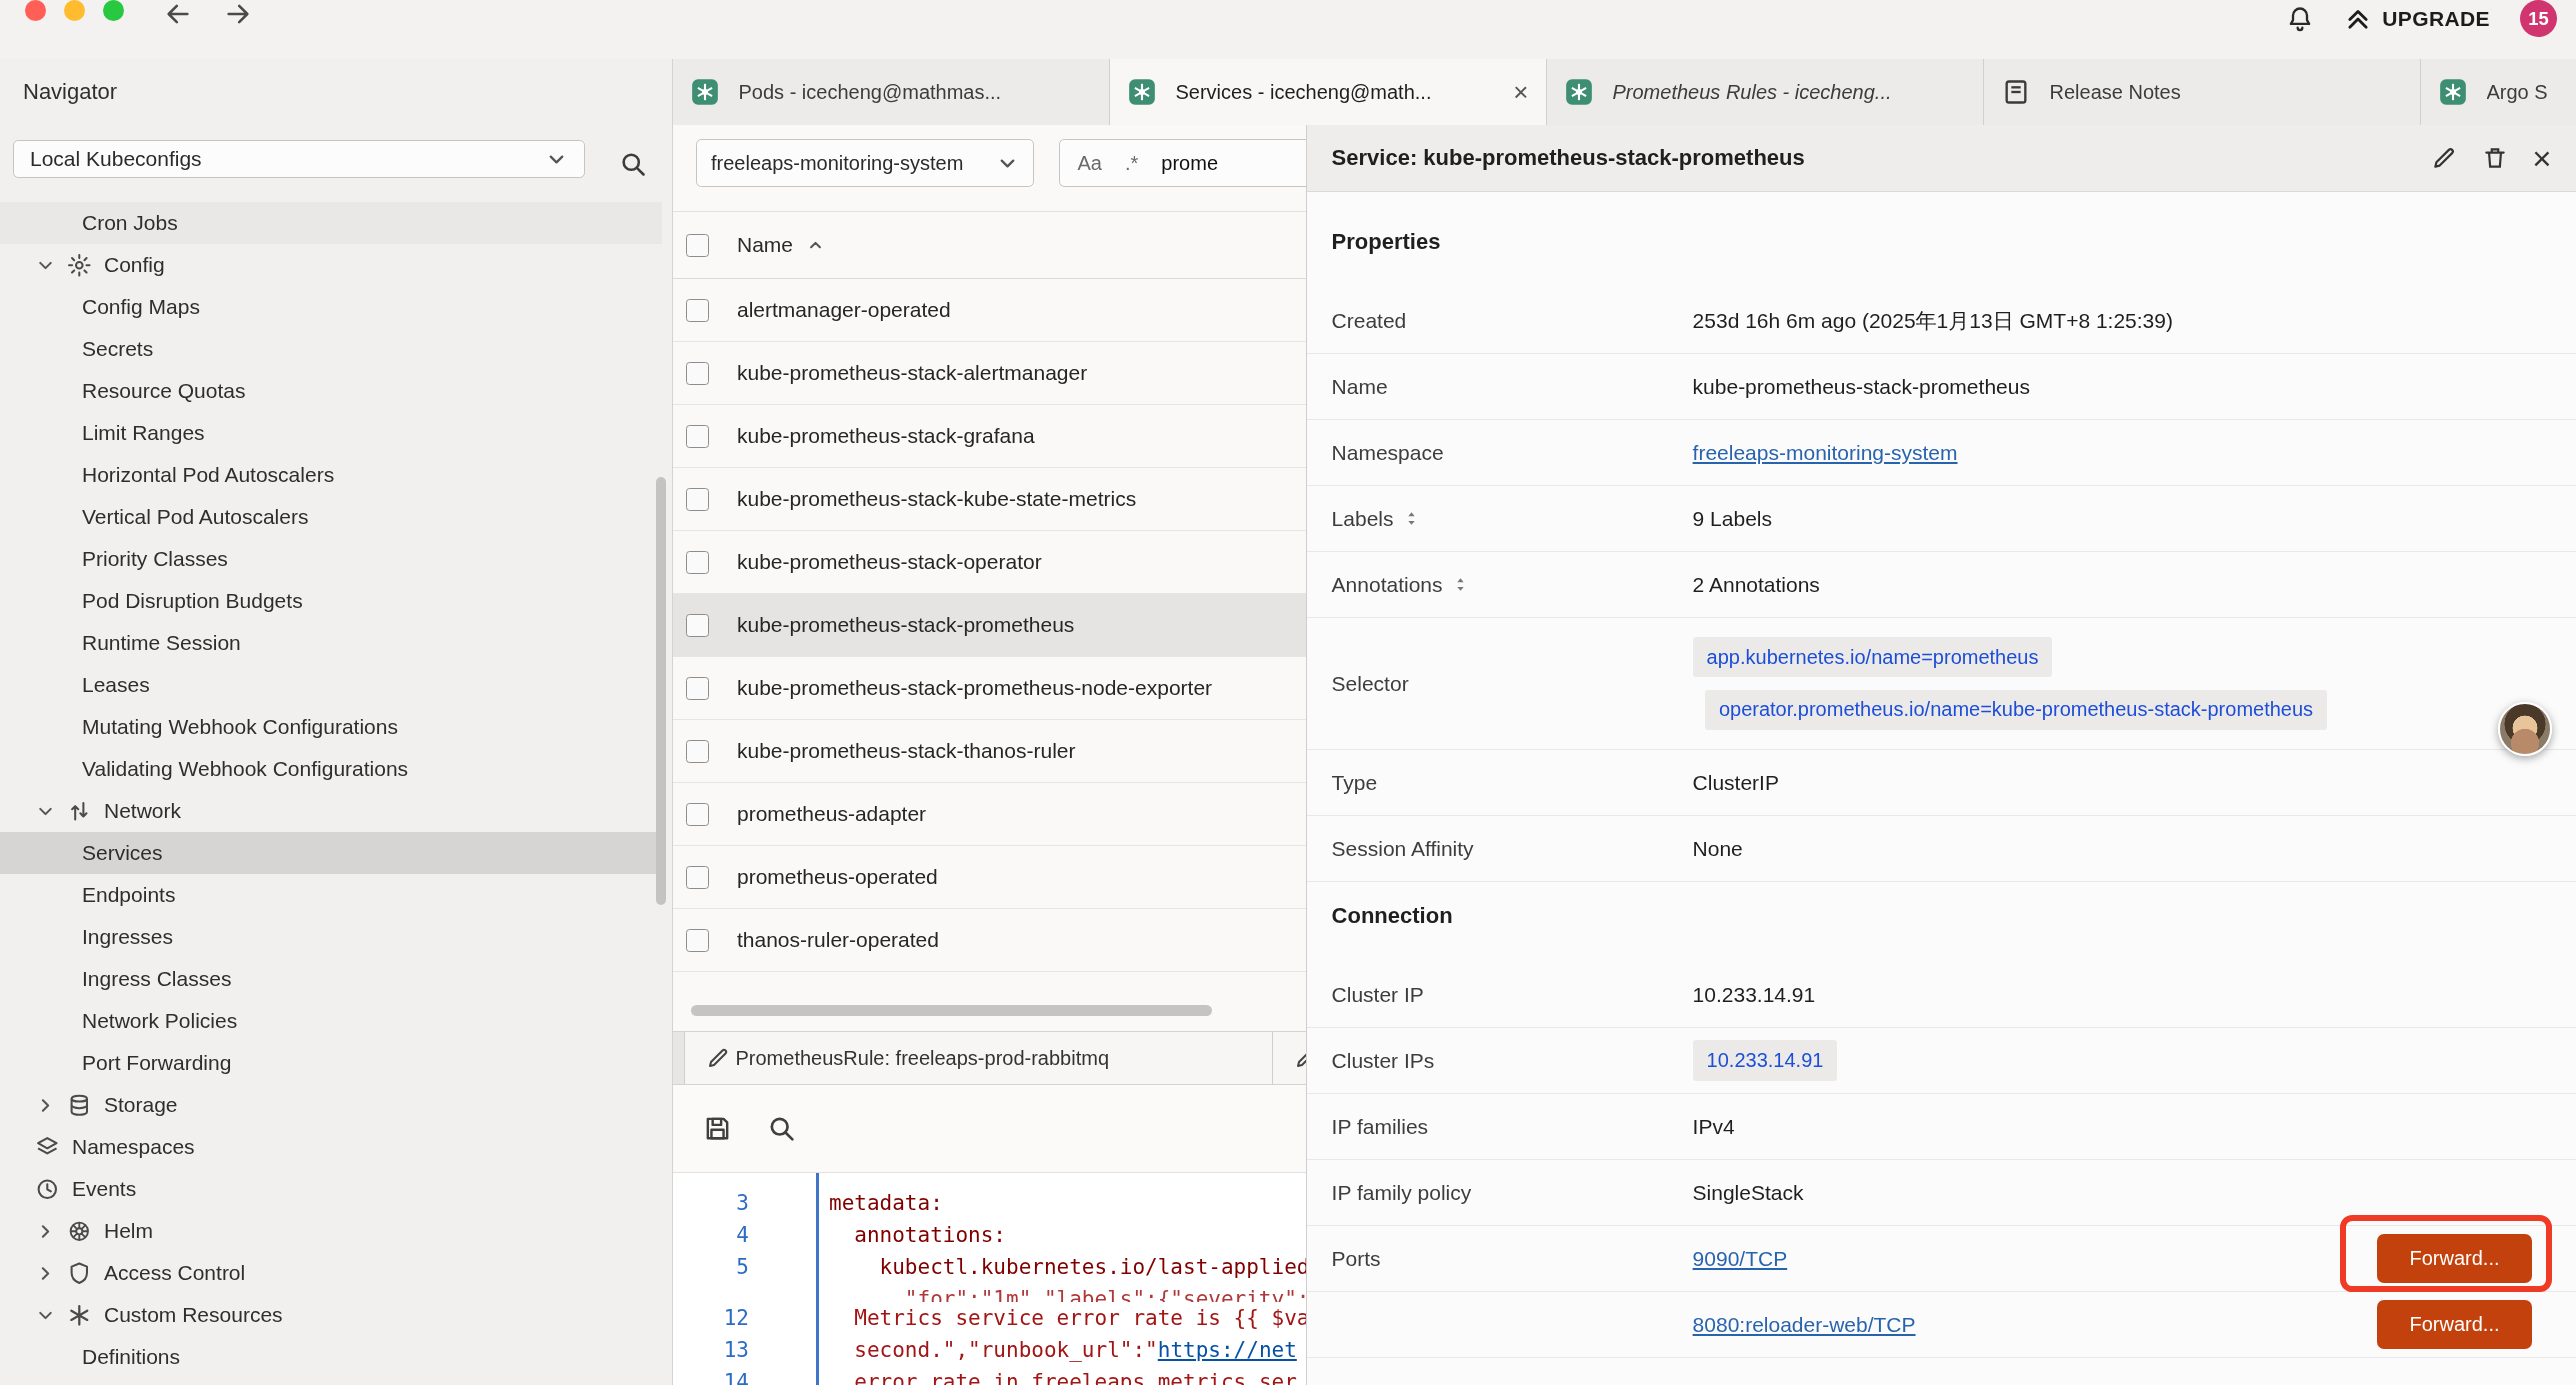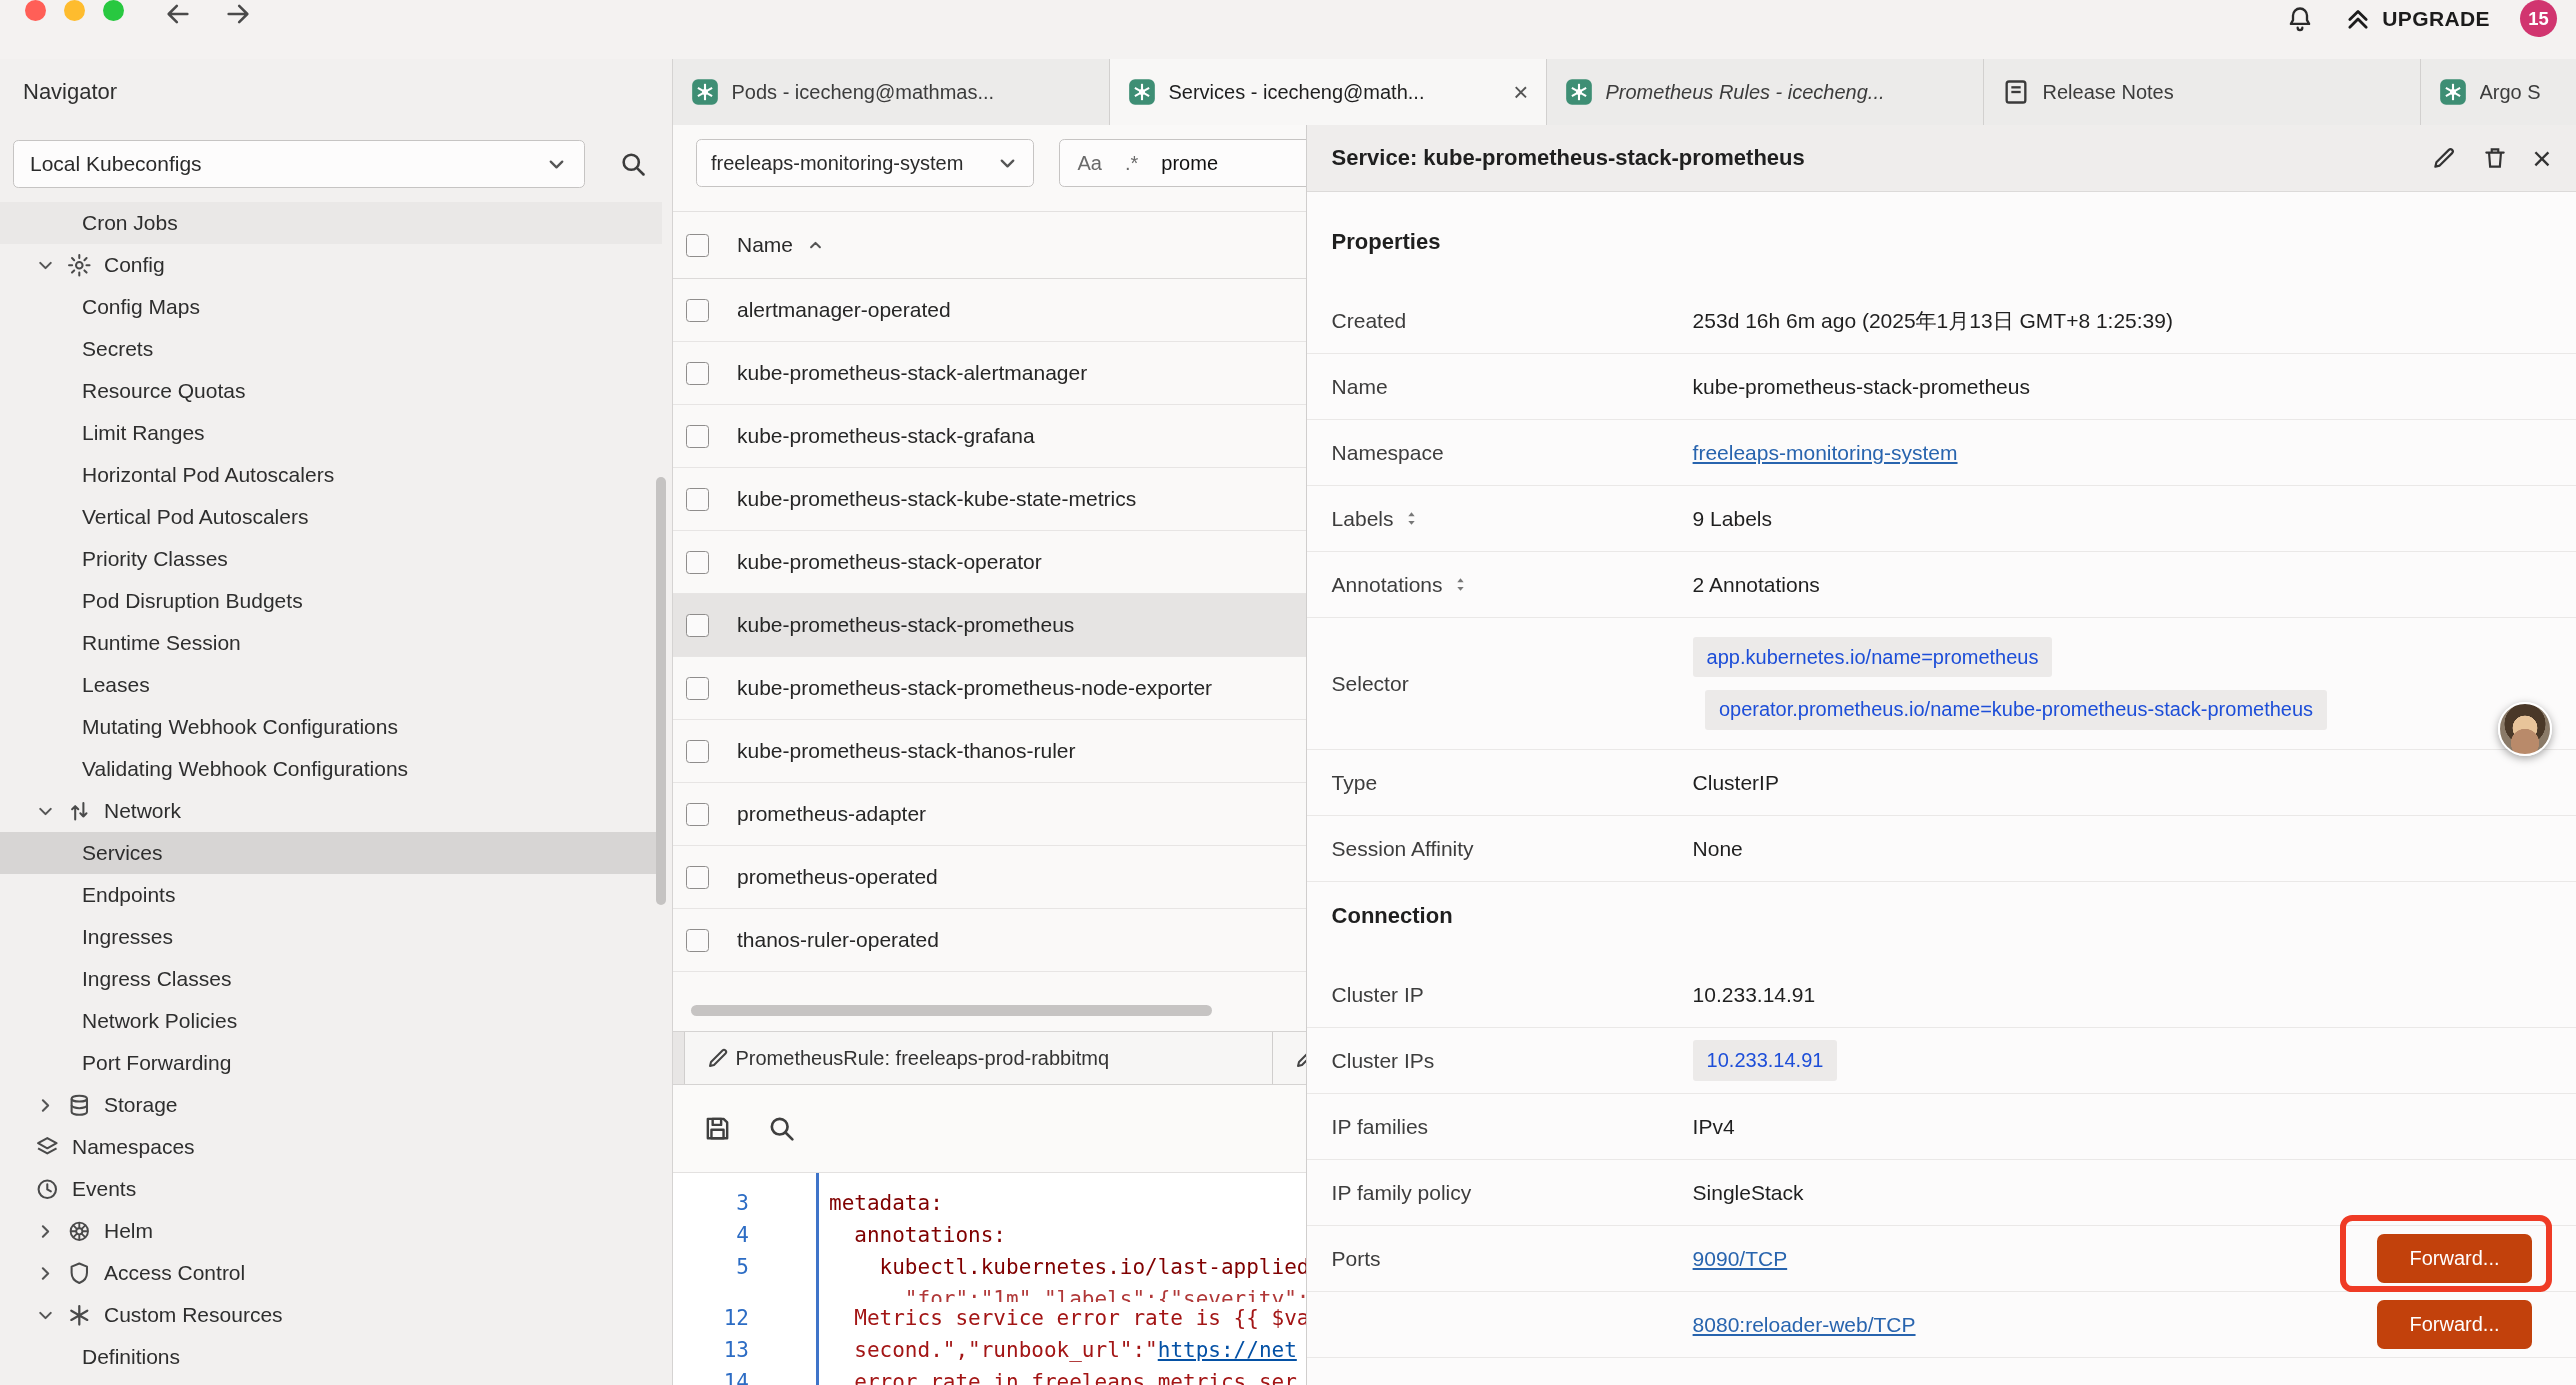--- a/index.html
+++ b/index.html
@@ -23,33 +23,33 @@
   .count-badge{width:37px;height:37px;border-radius:50%;background:#d1356f;color:#fff;
                font-size:18.4px;font-weight:700;display:flex;align-items:center;justify-content:center;}
 
   
   .tabstrip{position:absolute;left:0;top:59px;width:2576px;height:66px;background:#15803d;
             display:flex;border-bottom:0.9px solid #cfcdcc;}
   .navigator-cell{width:673px;flex:none;background:#f2f0ef;border-right:0.9px solid #d5d3d2;
                   display:flex;align-items:center;padding-left:23px;box-sizing:border-box;
                   font-size:22px;color:#2f2f2f;}
   #tab-bar{display:flex;flex:1;overflow:hidden;}
-  .tab{width:437px;flex:none;box-sizing:border-box;display:flex;align-items:center;gap:13px;
+  .tab{width:437px;flex:none;box-sizing:border-box;display:flex;align-items:center;gap:20px;
        padding:0 17.5px;background:#ecebea;border-right:0.9px solid #d2d0cf;font-size:20px;color:#3c3c3c;}
   .tab.active{background:#f8f7f6;color:#1e1e1e;}
   .tab.italic .tab-label{font-style:italic;}
   .tab-label{white-space:nowrap;overflow:hidden;text-overflow:clip;flex:1;}
   .tab-close{margin-left:auto;font-size:26px;color:#555;line-height:1;flex:none;}
   .tab .icn svg{width:28px;height:28px;}
 
   
   .sidebar{position:absolute;left:0;top:125px;width:673px;height:1261px;background:#f2f0ef;
            border-right:0.9px solid #d5d3d2;box-sizing:border-box;z-index:1;}
   .sidebar-top{position:relative;height:77px;}
-  .kube-select{position:absolute;left:13px;top:15px;width:572px;height:48px;background:#fdfcfc;
+  .kube-select{position:absolute;left:13px;top:15px;width:572px;height:38px;background:#fdfcfc;
                border:0.9px solid #c6c4c3;border-radius:5.3px;display:flex;align-items:center;
                box-sizing:border-box;padding:0 16px;font-size:21px;color:#2b2b2b;}
   .kube-select .chev-dd{margin-left:auto;color:#555;}
   .chev-dd svg{width:23px;height:23px;}
   .sidebar-search{position:absolute;right:24.6px;top:24.6px;color:#3c3c3c;}
   .sidebar-search svg{width:28px;height:28px;}
   #tree{position:absolute;top:77px;left:0;right:10.5px;}
   .titem{height:42px;display:flex;align-items:center;font-size:21px;color:#2e2e2e;}
   .titem.lv2{padding-left:82px;}
   .titem.lv1{padding-left:35px;}

